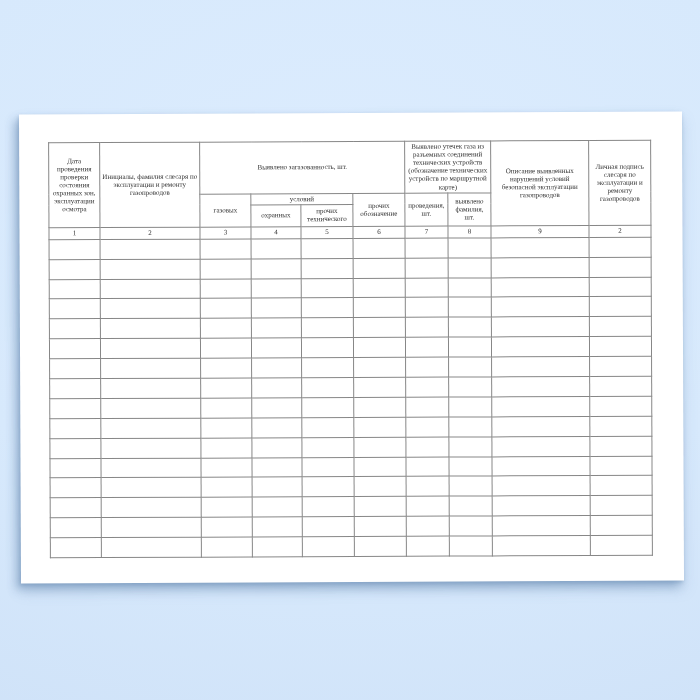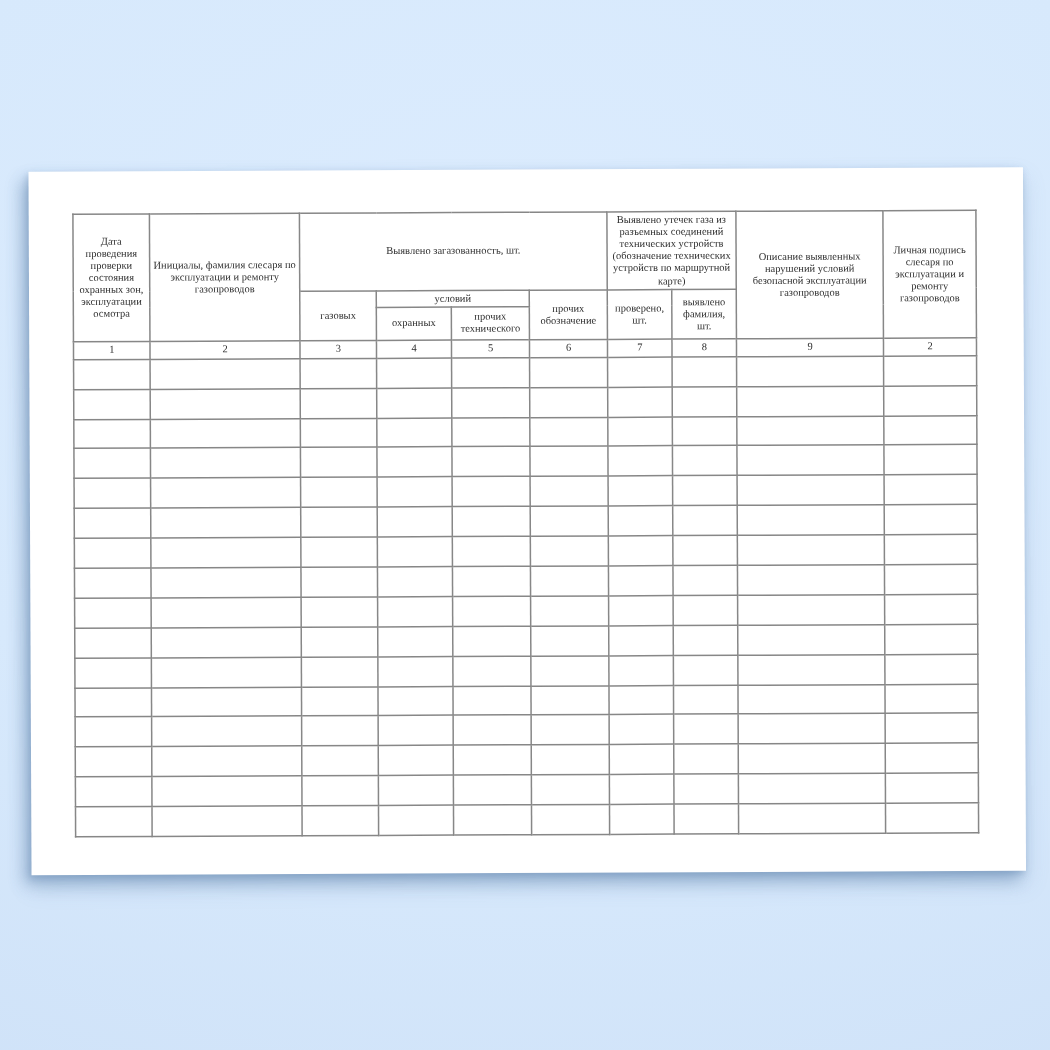--- a/index.html
+++ b/index.html
@@ -83,21 +83,21 @@
           <th rowspan="3">Инициалы, фамилия слесаря по эксплуатации и ремонту газопроводов</th>
           <th colspan="4">Выявлено загазованность, шт.</th>
           <th colspan="2" class="leaks-group">Выявлено утечек газа из разъемных соединений технических устройств (обозначение технических устройств по маршрутной карте)</th>
           <th rowspan="3">Описание выявленных нарушений условий безопасной эксплуатации газопроводов</th>
           <th rowspan="3">Личная подпись слесаря по эксплуатации и ремонту газопроводов</th>
         </tr>
         <tr class="wells-row">
           <th rowspan="2">газовых</th>
           <th colspan="2">условий</th>
           <th rowspan="2">прочих обозначение</th>
-          <th rowspan="2">проверено, шт.</th>
+          <th rowspan="2">проведения, шт.</th>
           <th rowspan="2">выявлено фамилия, шт.</th>
         </tr>
         <tr class="sub-row">
           <th>охранных</th>
           <th>прочих технического</th>
         </tr>
         <tr class="num-row">
           <th>1</th>
           <th>2</th>
           <th>3</th>

